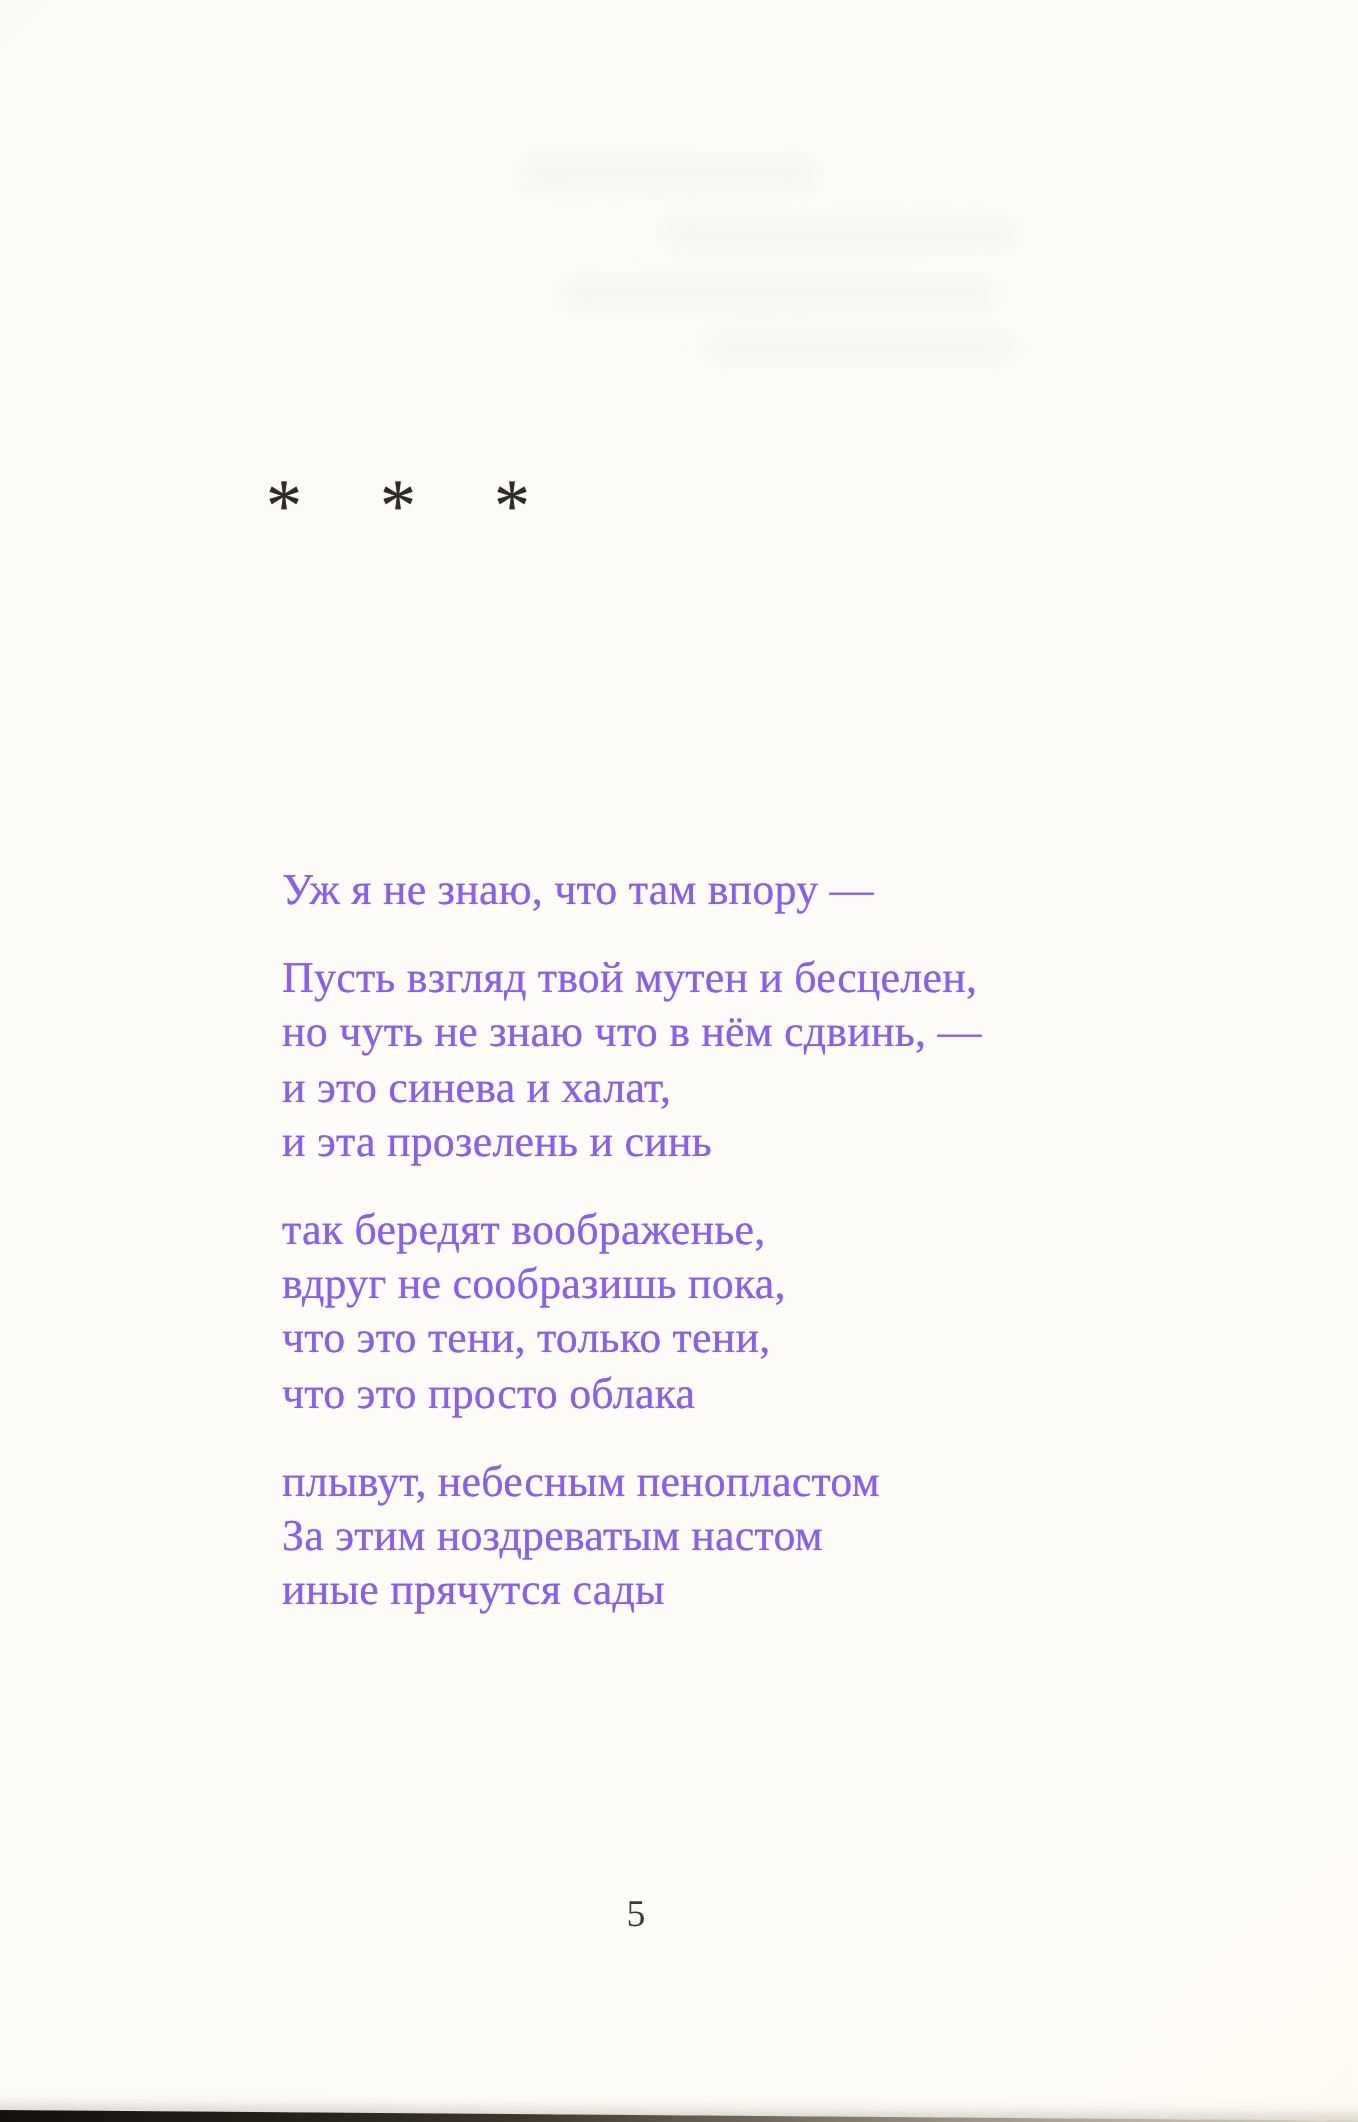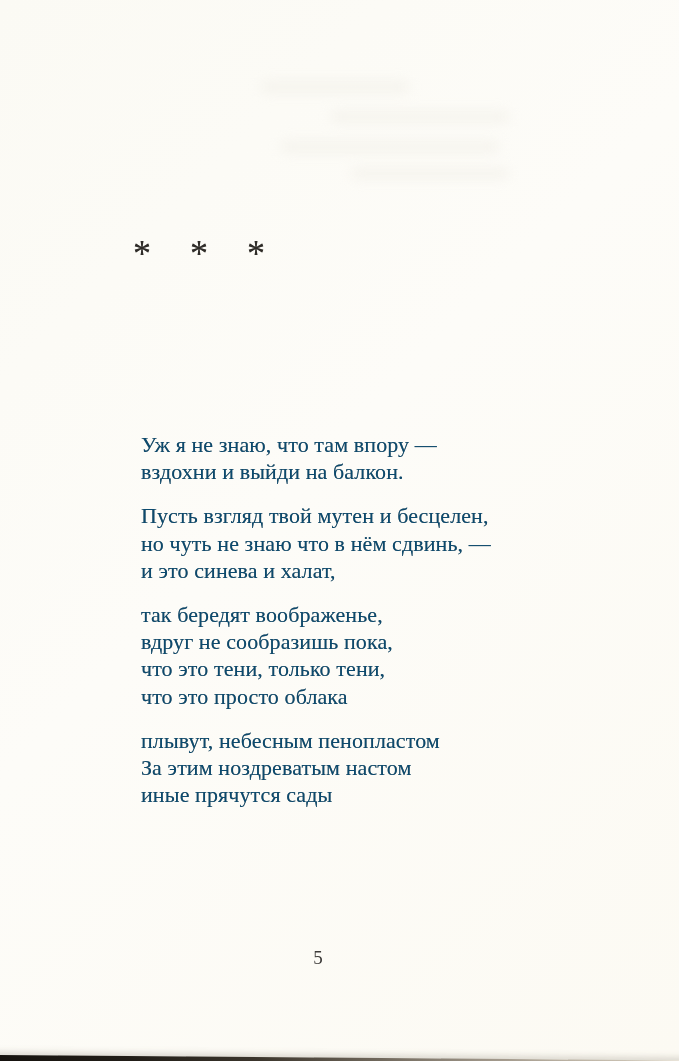--- a/index.html
+++ b/index.html
@@ -53,21 +53,21 @@
   .separator .star {
     display: inline-block;
     transform: scaleY(1.05);
   }
 
   .poem {
     position: absolute;
     top: 431px;
     left: 141px;
     width: 400px;
-    color: #0c4a6e;
+    color: #8b5cf6;
     font-size: 22px;
     line-height: 27.2px;
     letter-spacing: 0.1px;
     text-shadow: 0 0 0.4px rgba(58,54,51,0.55);
   }
   .stanza {
     margin: 0 0 17px 0;
   }
   .line {
     white-space: nowrap;
@@ -118,26 +118,26 @@
 
   <div class="separator">
     <span class="star">*</span>
     <span class="star">*</span>
     <span class="star">*</span>
   </div>
 
   <div class="poem">
     <div class="stanza">
       <div class="line">Уж я не знаю, что там впору —</div>
-      <div class="line">вздохни и выйди на балкон.</div>
     </div>
     <div class="stanza">
       <div class="line">Пусть взгляд твой мутен и бесцелен,</div>
       <div class="line">но чуть не знаю что в нём сдвинь, —</div>
       <div class="line">и это синева и халат,</div>
+      <div class="line">и эта прозелень и синь</div>
     </div>
     <div class="stanza">
       <div class="line">так бередят воображенье,</div>
       <div class="line">вдруг не сообразишь пока,</div>
       <div class="line">что это тени, только тени,</div>
       <div class="line">что это просто облака</div>
     </div>
     <div class="stanza">
       <div class="line">плывут, небесным пенопластом</div>
       <div class="line">За этим ноздреватым настом</div>

